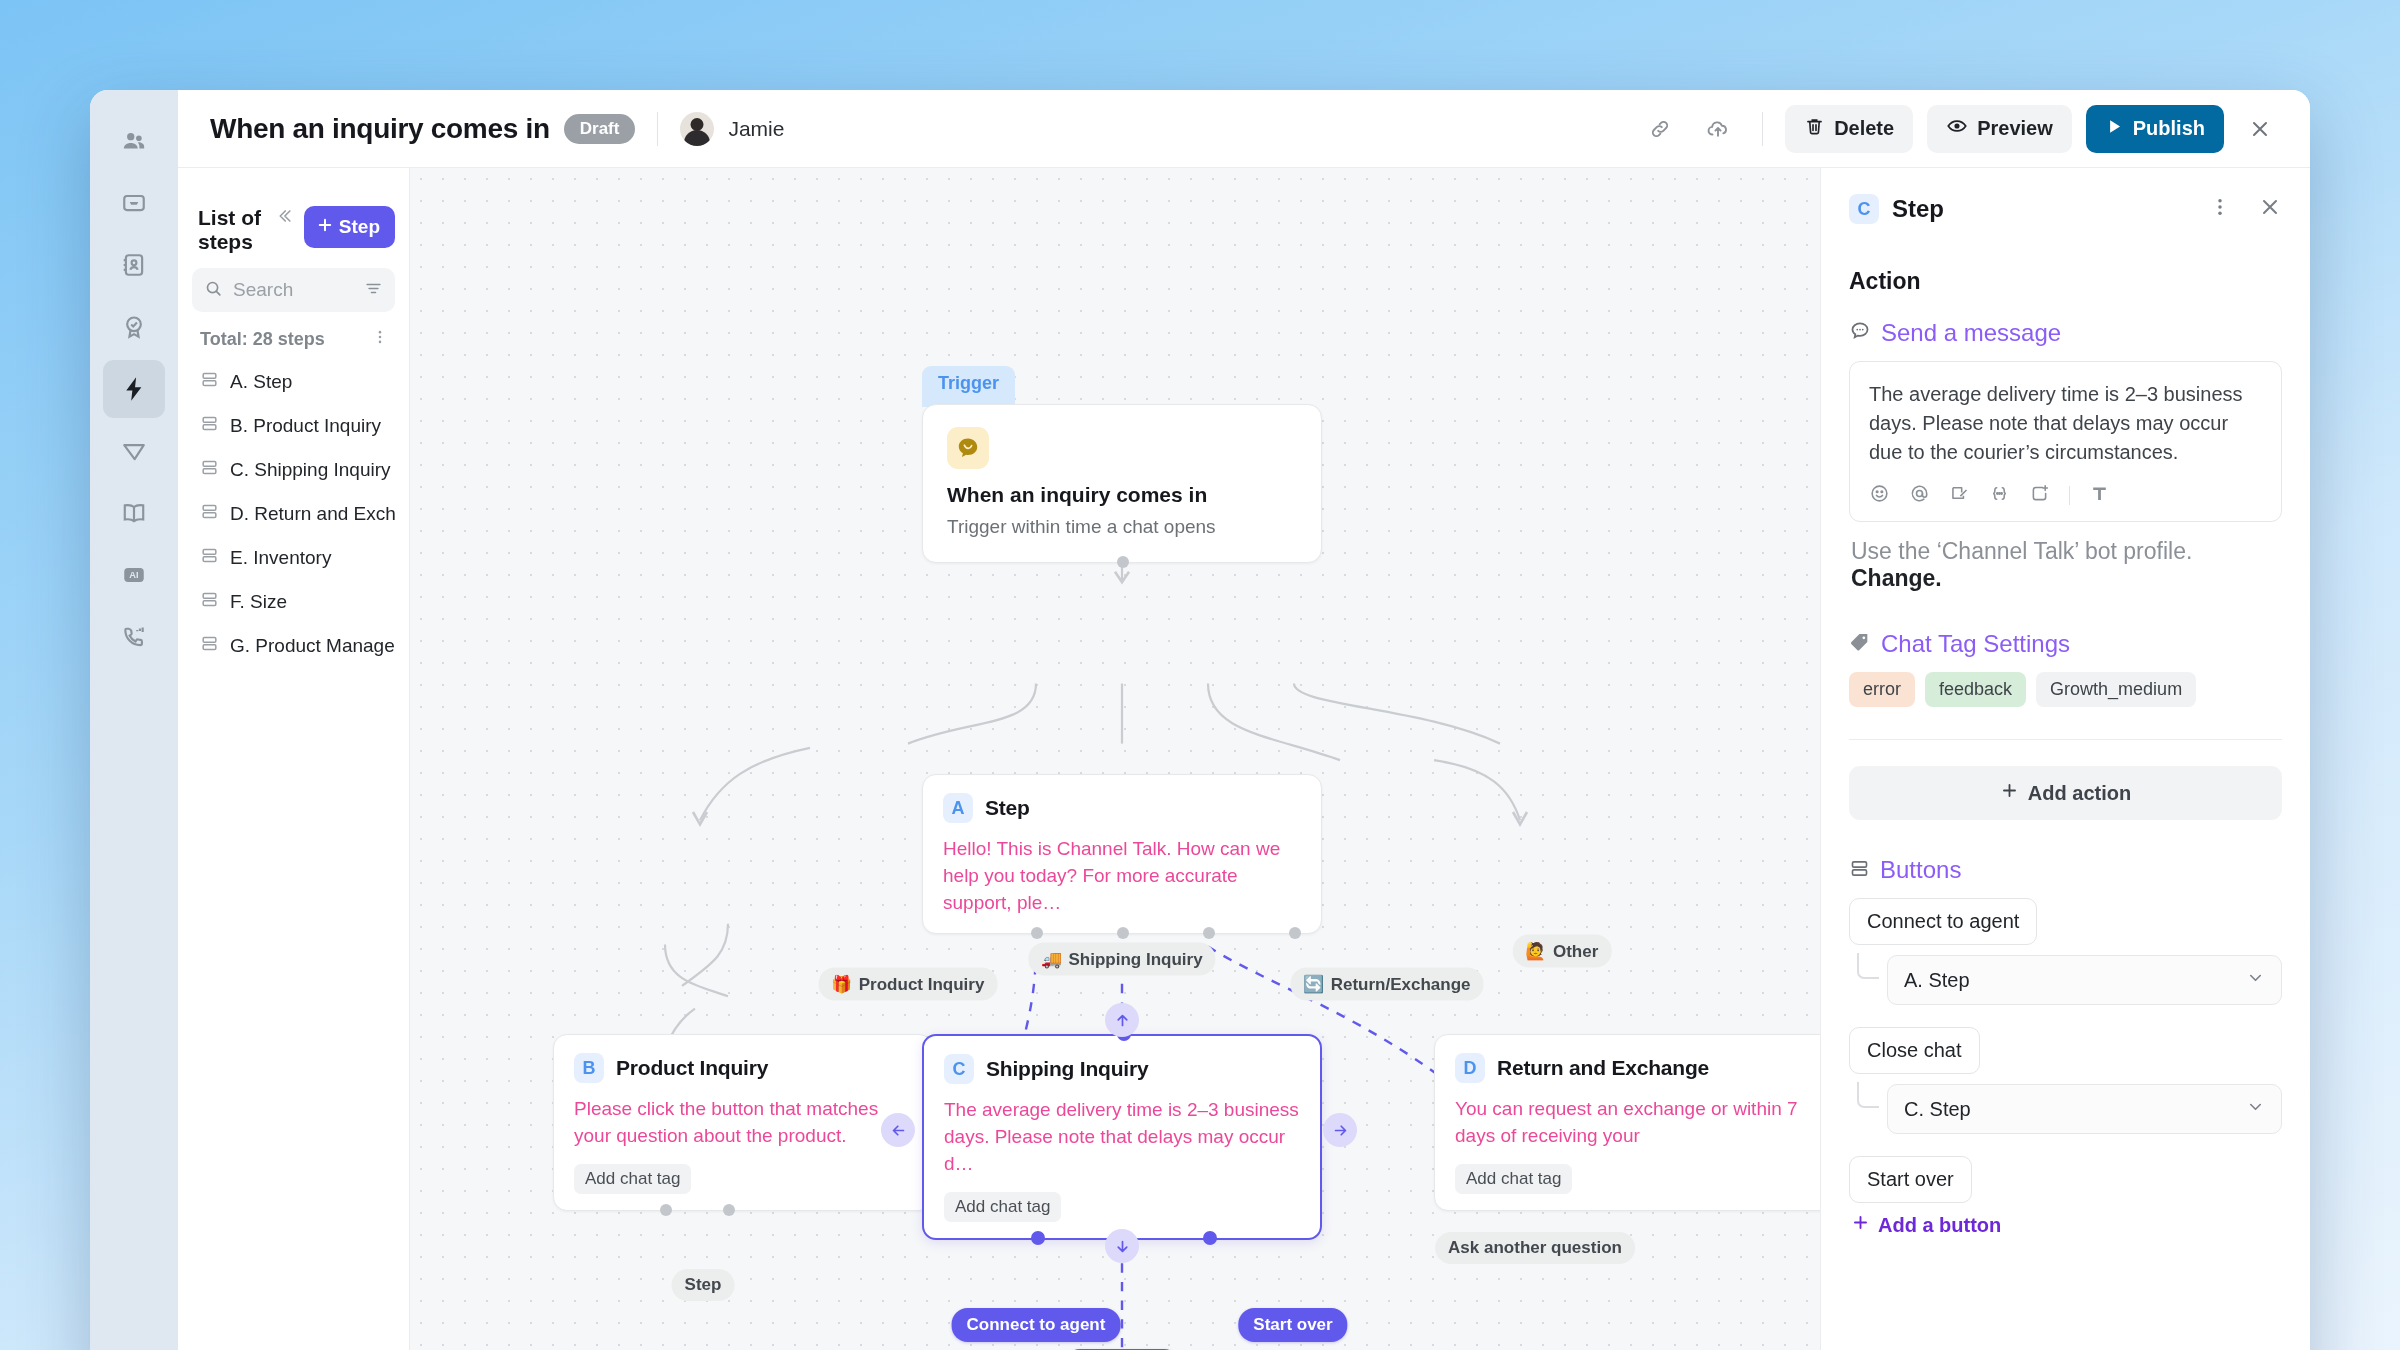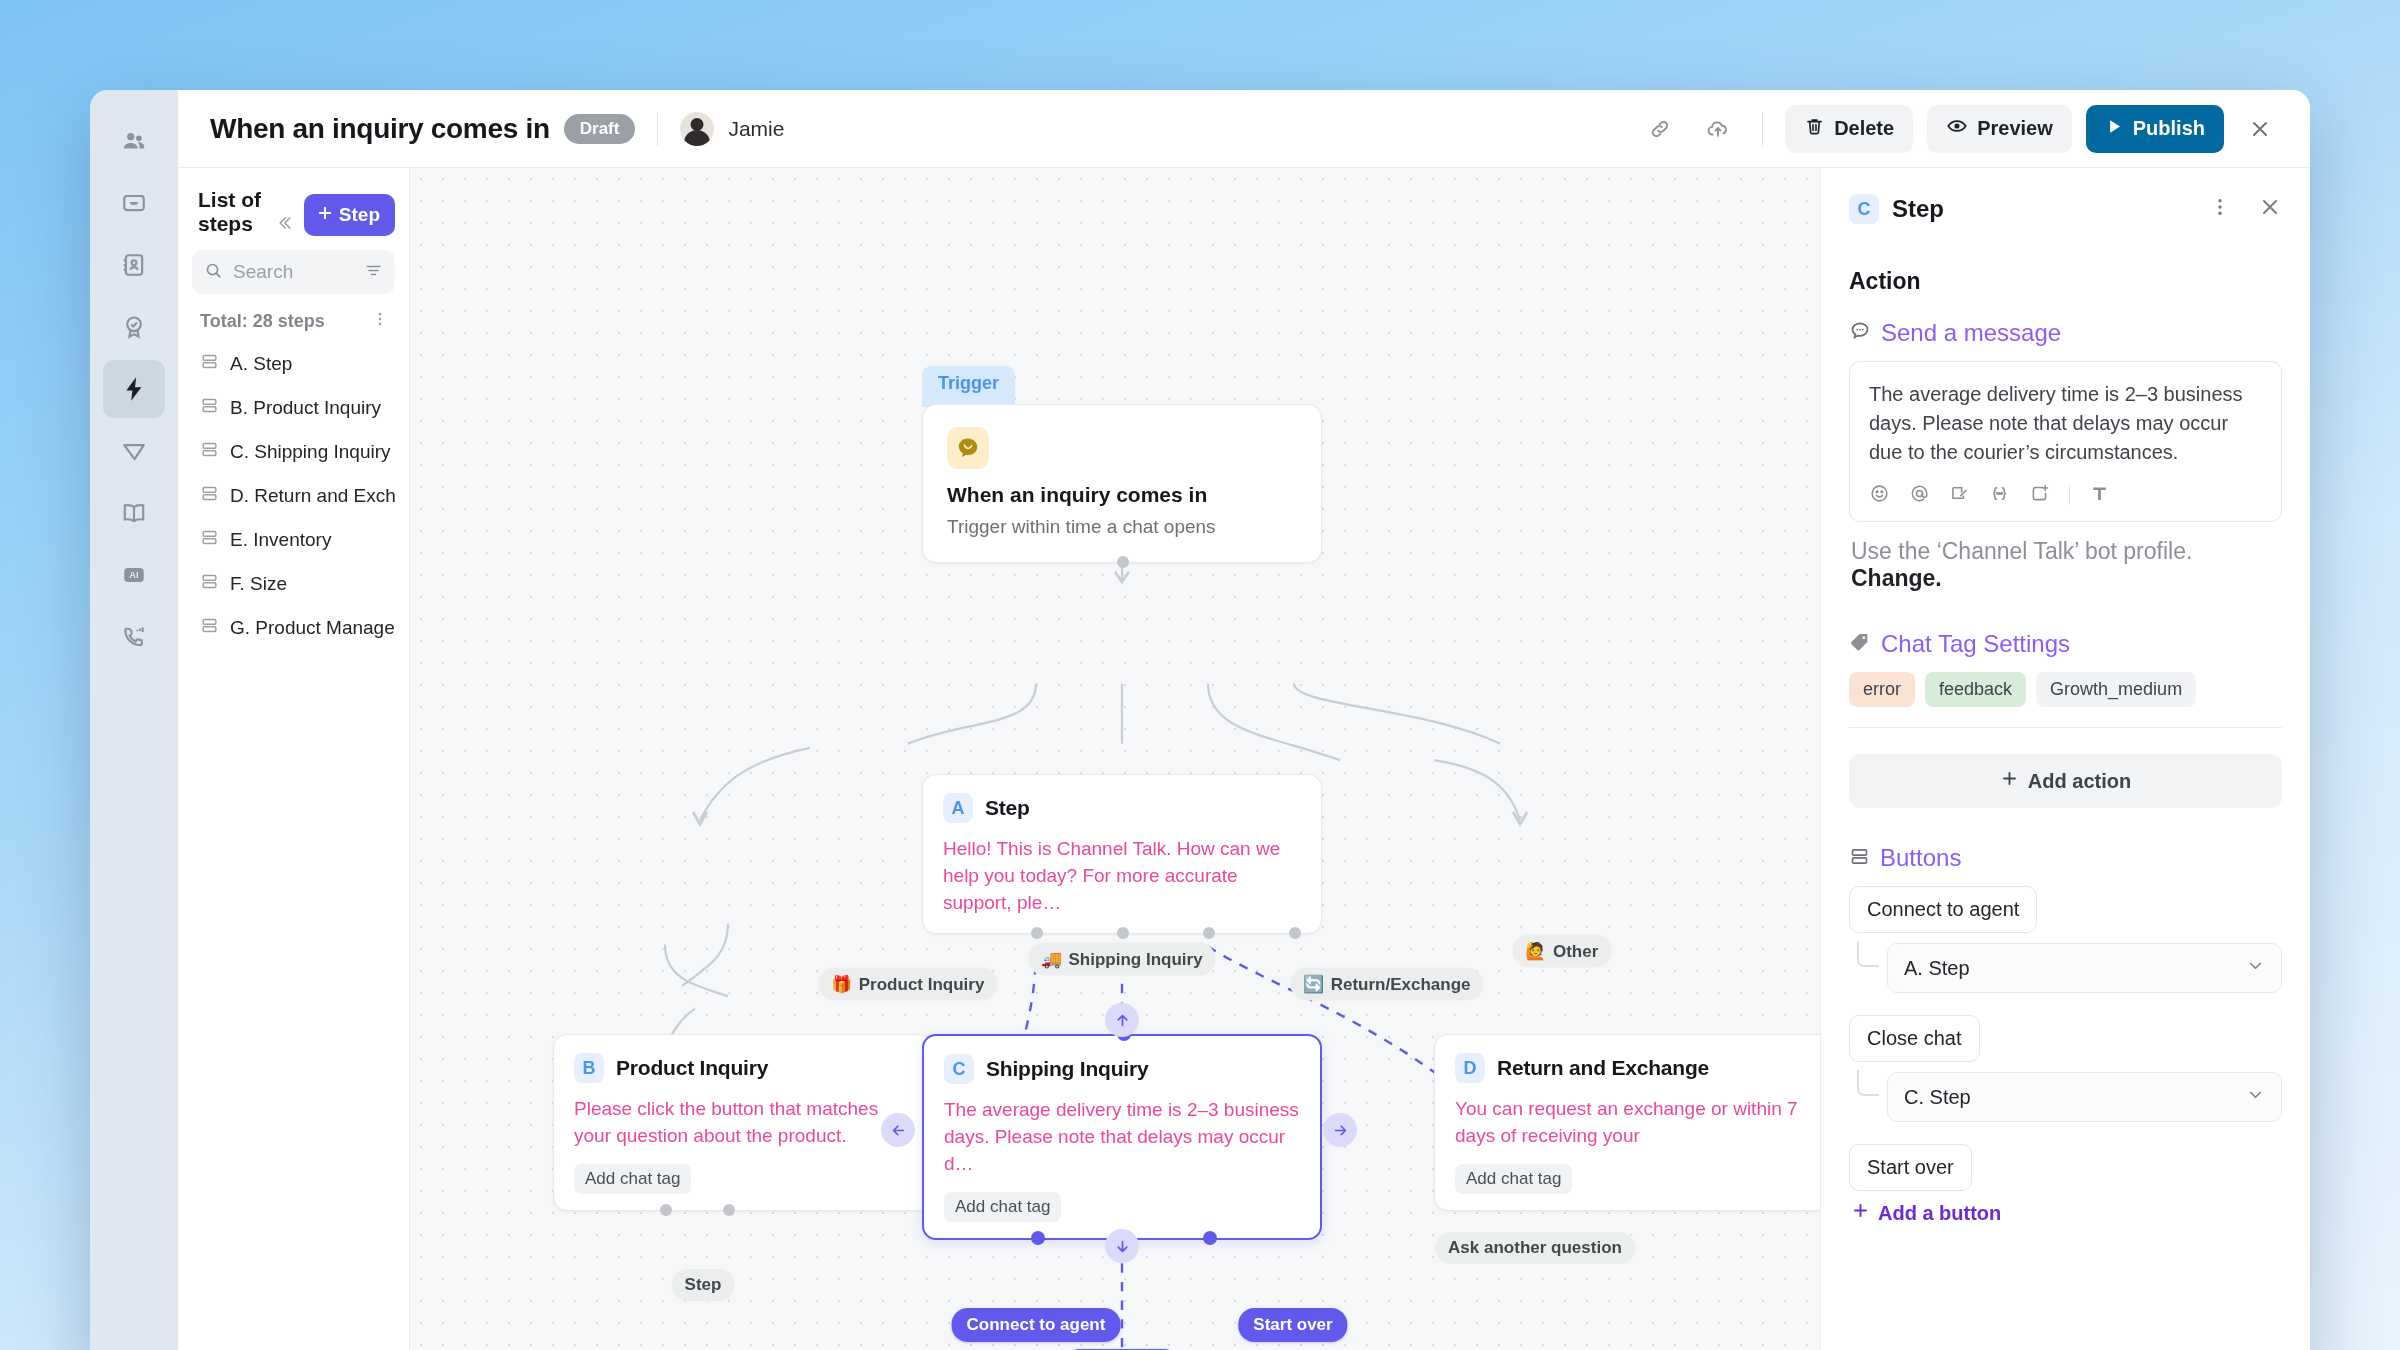--- a/index.html
+++ b/index.html
@@ -90,21 +90,21 @@
   
   #body-row { flex: 1; display: flex; min-height: 0; }
 
   
   #steps-panel {
     width: 232px; flex: 0 0 232px;
     background: #fff;
     border-right: 1px solid #ececee;
     padding: 14px 14px 0 14px;
   }
-  #steps-head { display: flex; align-items: flex-end; gap: 10px; margin: 6px 0 14px 6px; }
+  #steps-head { display: flex; align-items: flex-start; gap: 10px; margin: 24px 0 14px 6px; }
   #steps-title { font-size: 21px; font-weight: 700; color: #16181d; }
   #collapse-btn { color: #9aa0a6; font-size: 20px; line-height: 1; }
   #add-step-btn {
     margin-left: auto;
     background: #6159ec; color: #fff;
     border-radius: 10px; height: 42px;
     display: flex; align-items: center; gap: 5px;
     padding: 0 15px 0 12px; font-size: 19px; font-weight: 700;
     border:none; font-family:inherit; cursor:pointer;
   }
@@ -228,21 +228,21 @@
   .sub-head-text { font-size: 24px; font-weight: 400; color: #8b5cf6; }
   #msg-box {
     border: 1px solid #e6e7e9; border-radius: 11px;
     padding: 18px 19px 13px 19px; background: #fff;
   }
   #msg-text { font-size: 20px; line-height: 1.45; color: #3f444a; margin-bottom: 16px; }
   #msg-tools { display: flex; align-items: center; gap: 19px; color: #8b9097; }
   .tool-div { width: 1px; height: 19px; background: #e0e2e4; }
   #bot-note { font-size: 23px; color: #8b9097; margin: 16px 0 38px 2px; }
   #bot-note b { color: #1f2227; }
-  #tags-row { display: flex; gap: 10px; margin-bottom: 20px; }
+  #tags-row { display: flex; gap: 10px; margin-bottom: 32px; }
   .tag {
     font-size: 18px; padding: 7px 14px; border-radius: 8px; color: #3f444a;
   }
   .hr { height: 1px; background: #ececee; margin-bottom: 26px; }
   #add-action-btn {
     width: 100%; height: 54px; border-radius: 11px; border: none;
     background: #f2f3f4; color: #3f444a;
     font-size: 20px; font-weight: 700; font-family: inherit;
     display: flex; align-items: center; justify-content: center; gap: 9px;
     cursor: pointer; margin-bottom: 36px;

